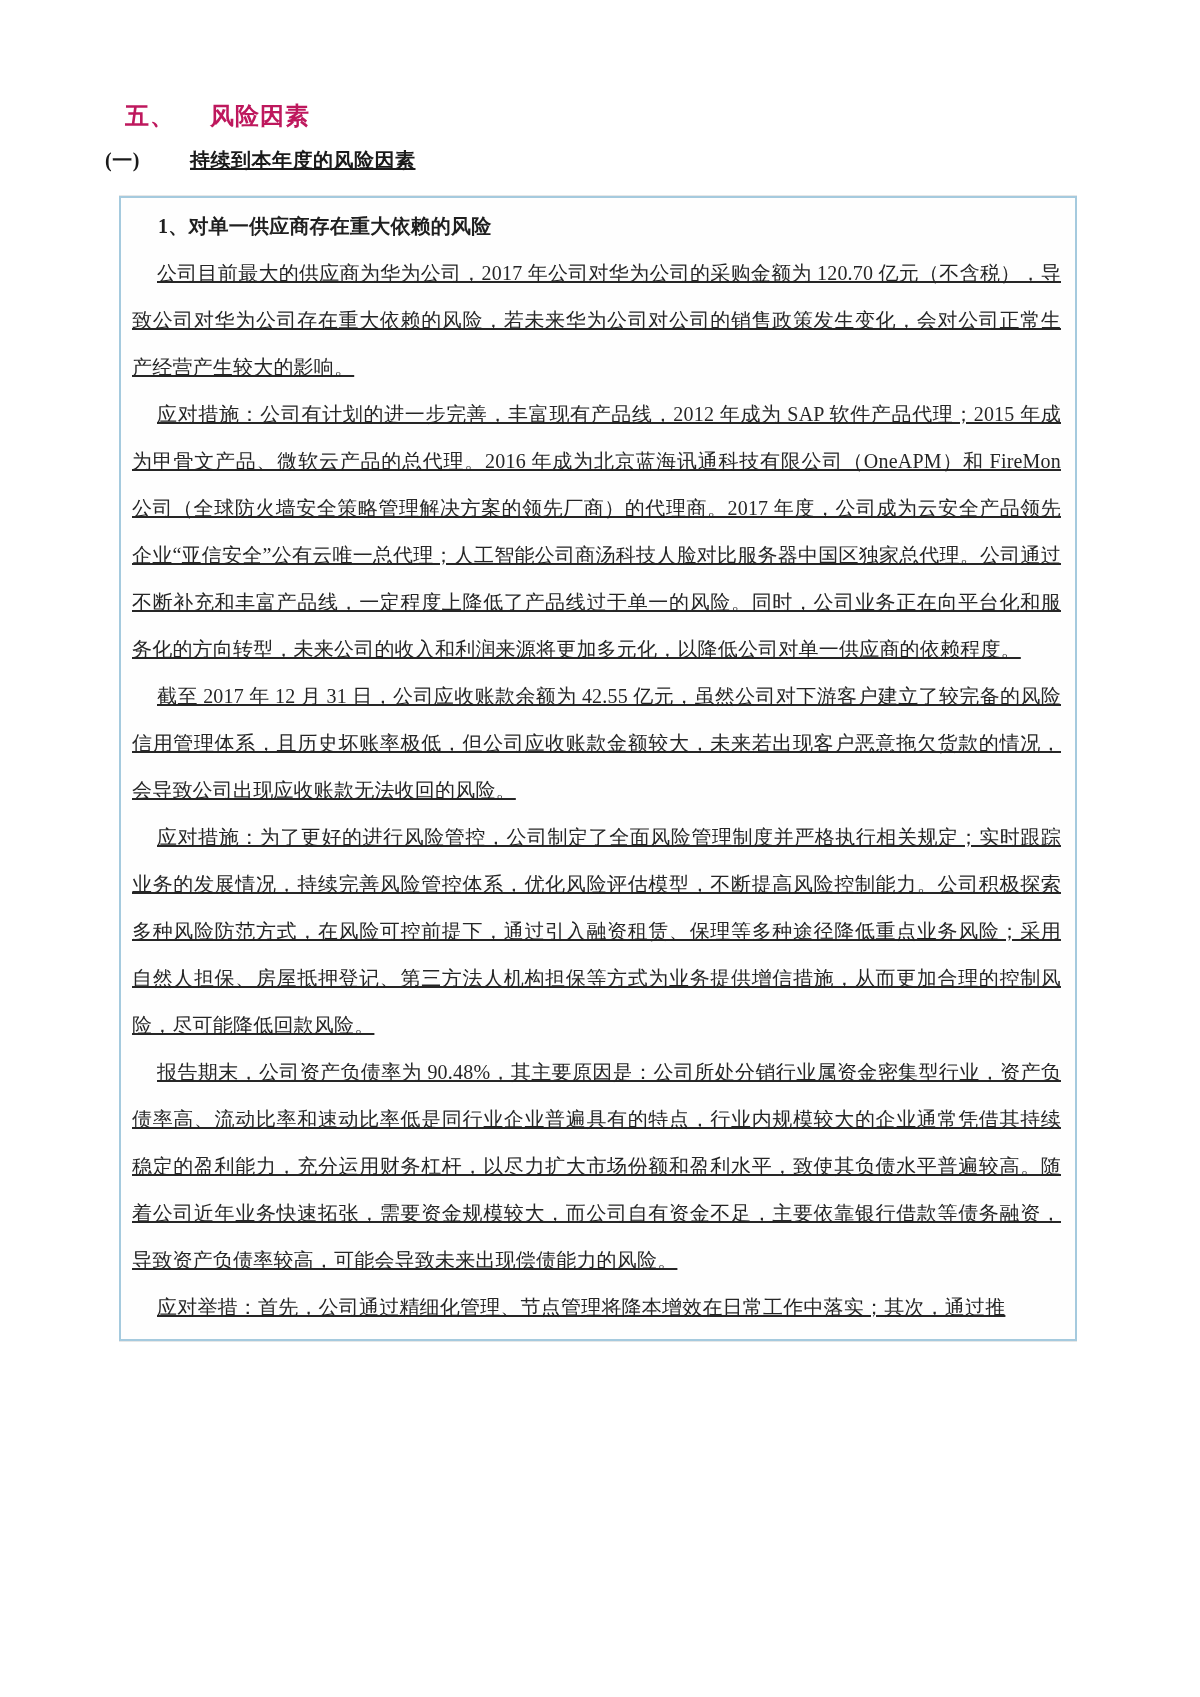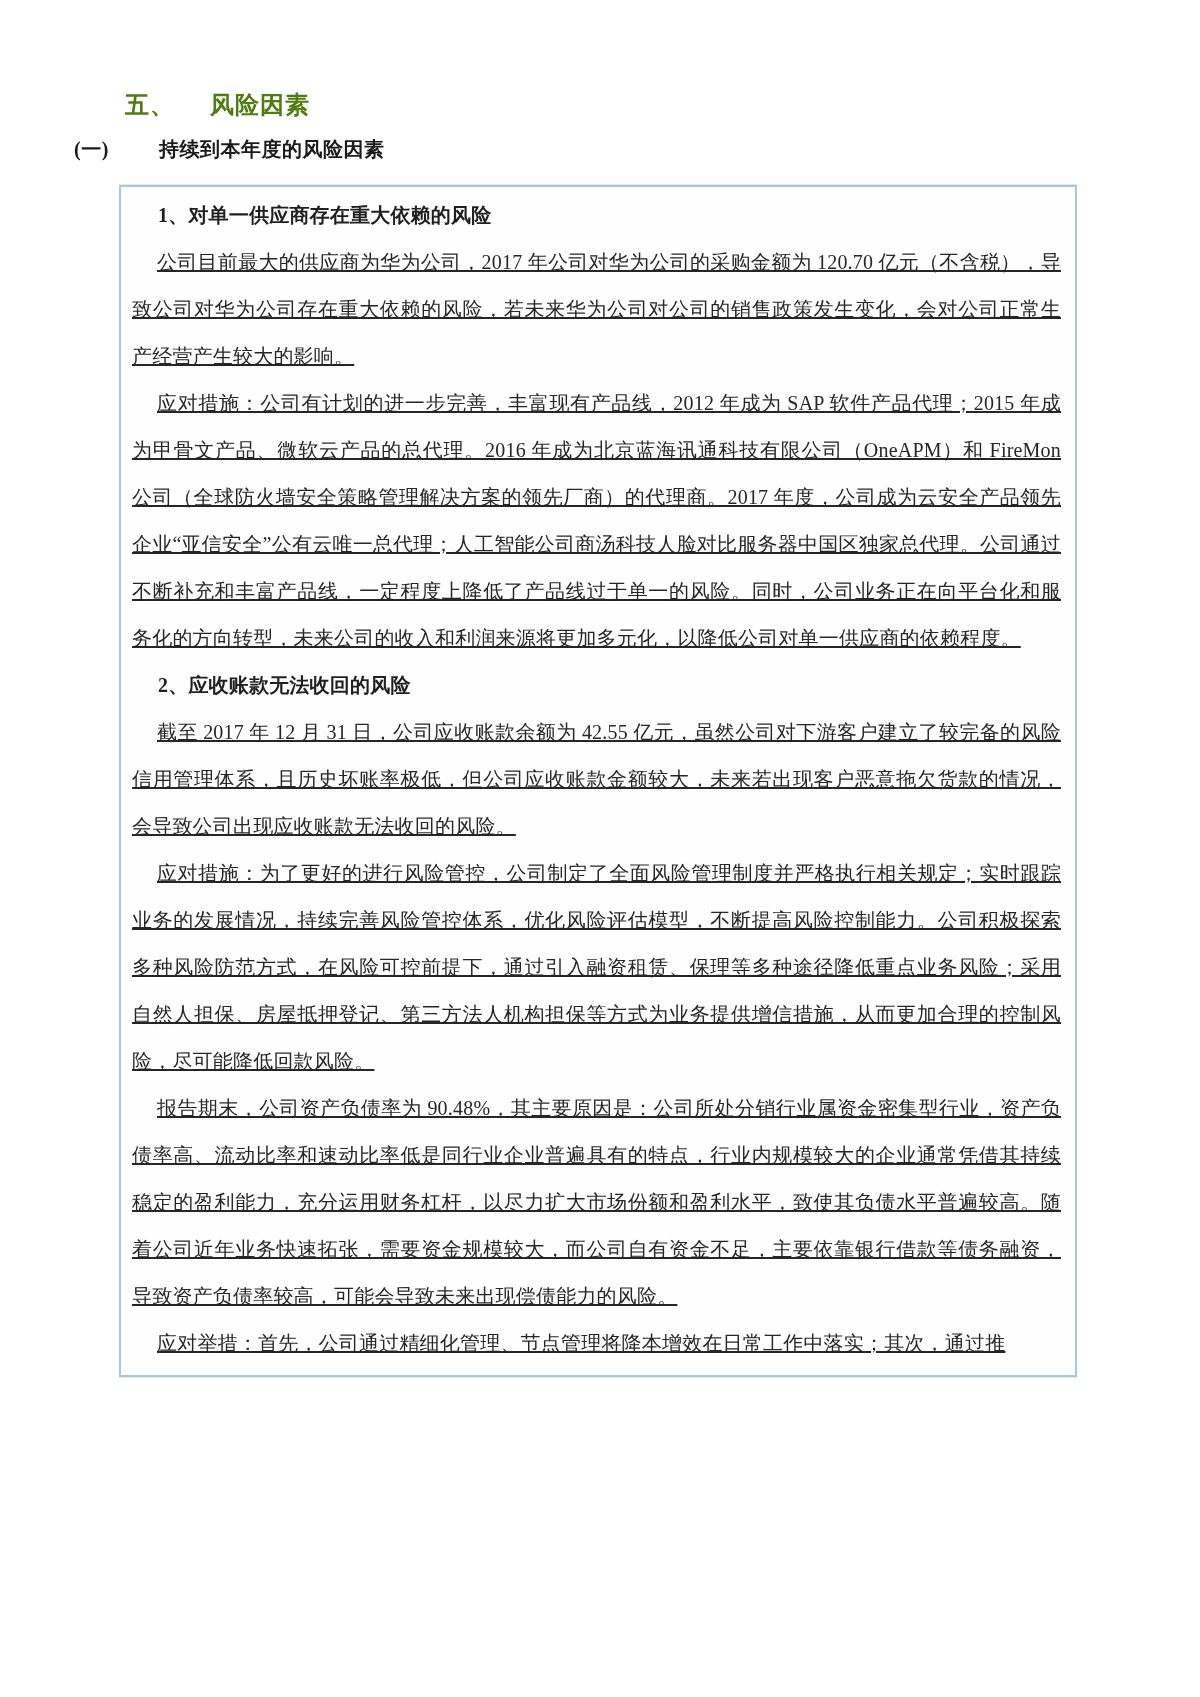--- a/index.html
+++ b/index.html
@@ -9,39 +9,40 @@
   }
   .page {
     position: relative;
     width: 1200px;
     height: 1697px;
     background: #ffffff;
     font-family: "Liberation Serif", "DejaVu Serif", serif;
     overflow: hidden;
   }
   .h1-row {
-    margin: 4px;
+    margin: 15px;
     padding-top: 85px;
     margin-left: 125px;
     font-size: 24px;
     font-weight: bold;
-    color: #4d7c0f;
+    color: #be185d;
     letter-spacing: 1px;
   }
   .h1-row .num {
     display: inline-block;
     width: 85px;
   }
   .h2-row {
-    margin-left: 74px;
+    margin-left: 105px;
     margin-top: 15px;
     font-size: 20px;
     font-weight: bold;
     color: #1a1a1a;
     letter-spacing: 0.5px;
+    text-decoration: underline;
   }
   .h2-row .num {
     display: inline-block;
     width: 85px;
     font-weight: bold;
   }
   .risk-box {
     box-sizing: border-box;
     margin-left: 119px;
     margin-top: 22px;
@@ -81,20 +82,19 @@
 
   <div class="h2-row">
     <span class="num">(一)</span><span>持续到本年度的风险因素</span>
   </div>
 
   <div class="risk-box" style="border-color: rgb(165, 202, 222);">
 
   <p class="heading">1、对单一供应商存在重大依赖的风险</p>
       <p class="paragraph">公司目前最大的供应商为华为公司，2017 年公司对华为公司的采购金额为 120.70 亿元（不含税），导致公司对华为公司存在重大依赖的风险，若未来华为公司对公司的销售政策发生变化，会对公司正常生产经营产生较大的影响。</p>
       <p class="paragraph">应对措施：公司有计划的进一步完善，丰富现有产品线，2012 年成为 SAP 软件产品代理；2015 年成为甲骨文产品、微软云产品的总代理。2016 年成为北京蓝海讯通科技有限公司（OneAPM）和 FireMon 公司（全球防火墙安全策略管理解决方案的领先厂商）的代理商。2017 年度，公司成为云安全产品领先企业“亚信安全”公有云唯一总代理；人工智能公司商汤科技人脸对比服务器中国区独家总代理。公司通过不断补充和丰富产品线，一定程度上降低了产品线过于单一的风险。同时，公司业务正在向平台化和服务化的方向转型，未来公司的收入和利润来源将更加多元化，以降低公司对单一供应商的依赖程度。</p>
-      <p class="heading">2、应收账款无法收回的风险</p>
       <p class="paragraph">截至 2017 年 12 月 31 日，公司应收账款余额为 42.55 亿元，虽然公司对下游客户建立了较完备的风险信用管理体系，且历史坏账率极低，但公司应收账款金额较大，未来若出现客户恶意拖欠货款的情况，会导致公司出现应收账款无法收回的风险。</p>
       <p class="paragraph">应对措施：为了更好的进行风险管控，公司制定了全面风险管理制度并严格执行相关规定；实时跟踪业务的发展情况，持续完善风险管控体系，优化风险评估模型，不断提高风险控制能力。公司积极探索多种风险防范方式，在风险可控前提下，通过引入融资租赁、保理等多种途径降低重点业务风险；采用自然人担保、房屋抵押登记、第三方法人机构担保等方式为业务提供增信措施，从而更加合理的控制风险，尽可能降低回款风险。</p>
       <p class="paragraph">报告期末，公司资产负债率为 90.48%，其主要原因是：公司所处分销行业属资金密集型行业，资产负债率高、流动比率和速动比率低是同行业企业普遍具有的特点，行业内规模较大的企业通常凭借其持续稳定的盈利能力，充分运用财务杠杆，以尽力扩大市场份额和盈利水平，致使其负债水平普遍较高。随着公司近年业务快速拓张，需要资金规模较大，而公司自有资金不足，主要依靠银行借款等债务融资，导致资产负债率较高，可能会导致未来出现偿债能力的风险。</p>
       <p class="paragraph">应对举措：首先，公司通过精细化管理、节点管理将降本增效在日常工作中落实；其次，通过推</p>
     </div>
 
 </div>
 
 </body></html>

